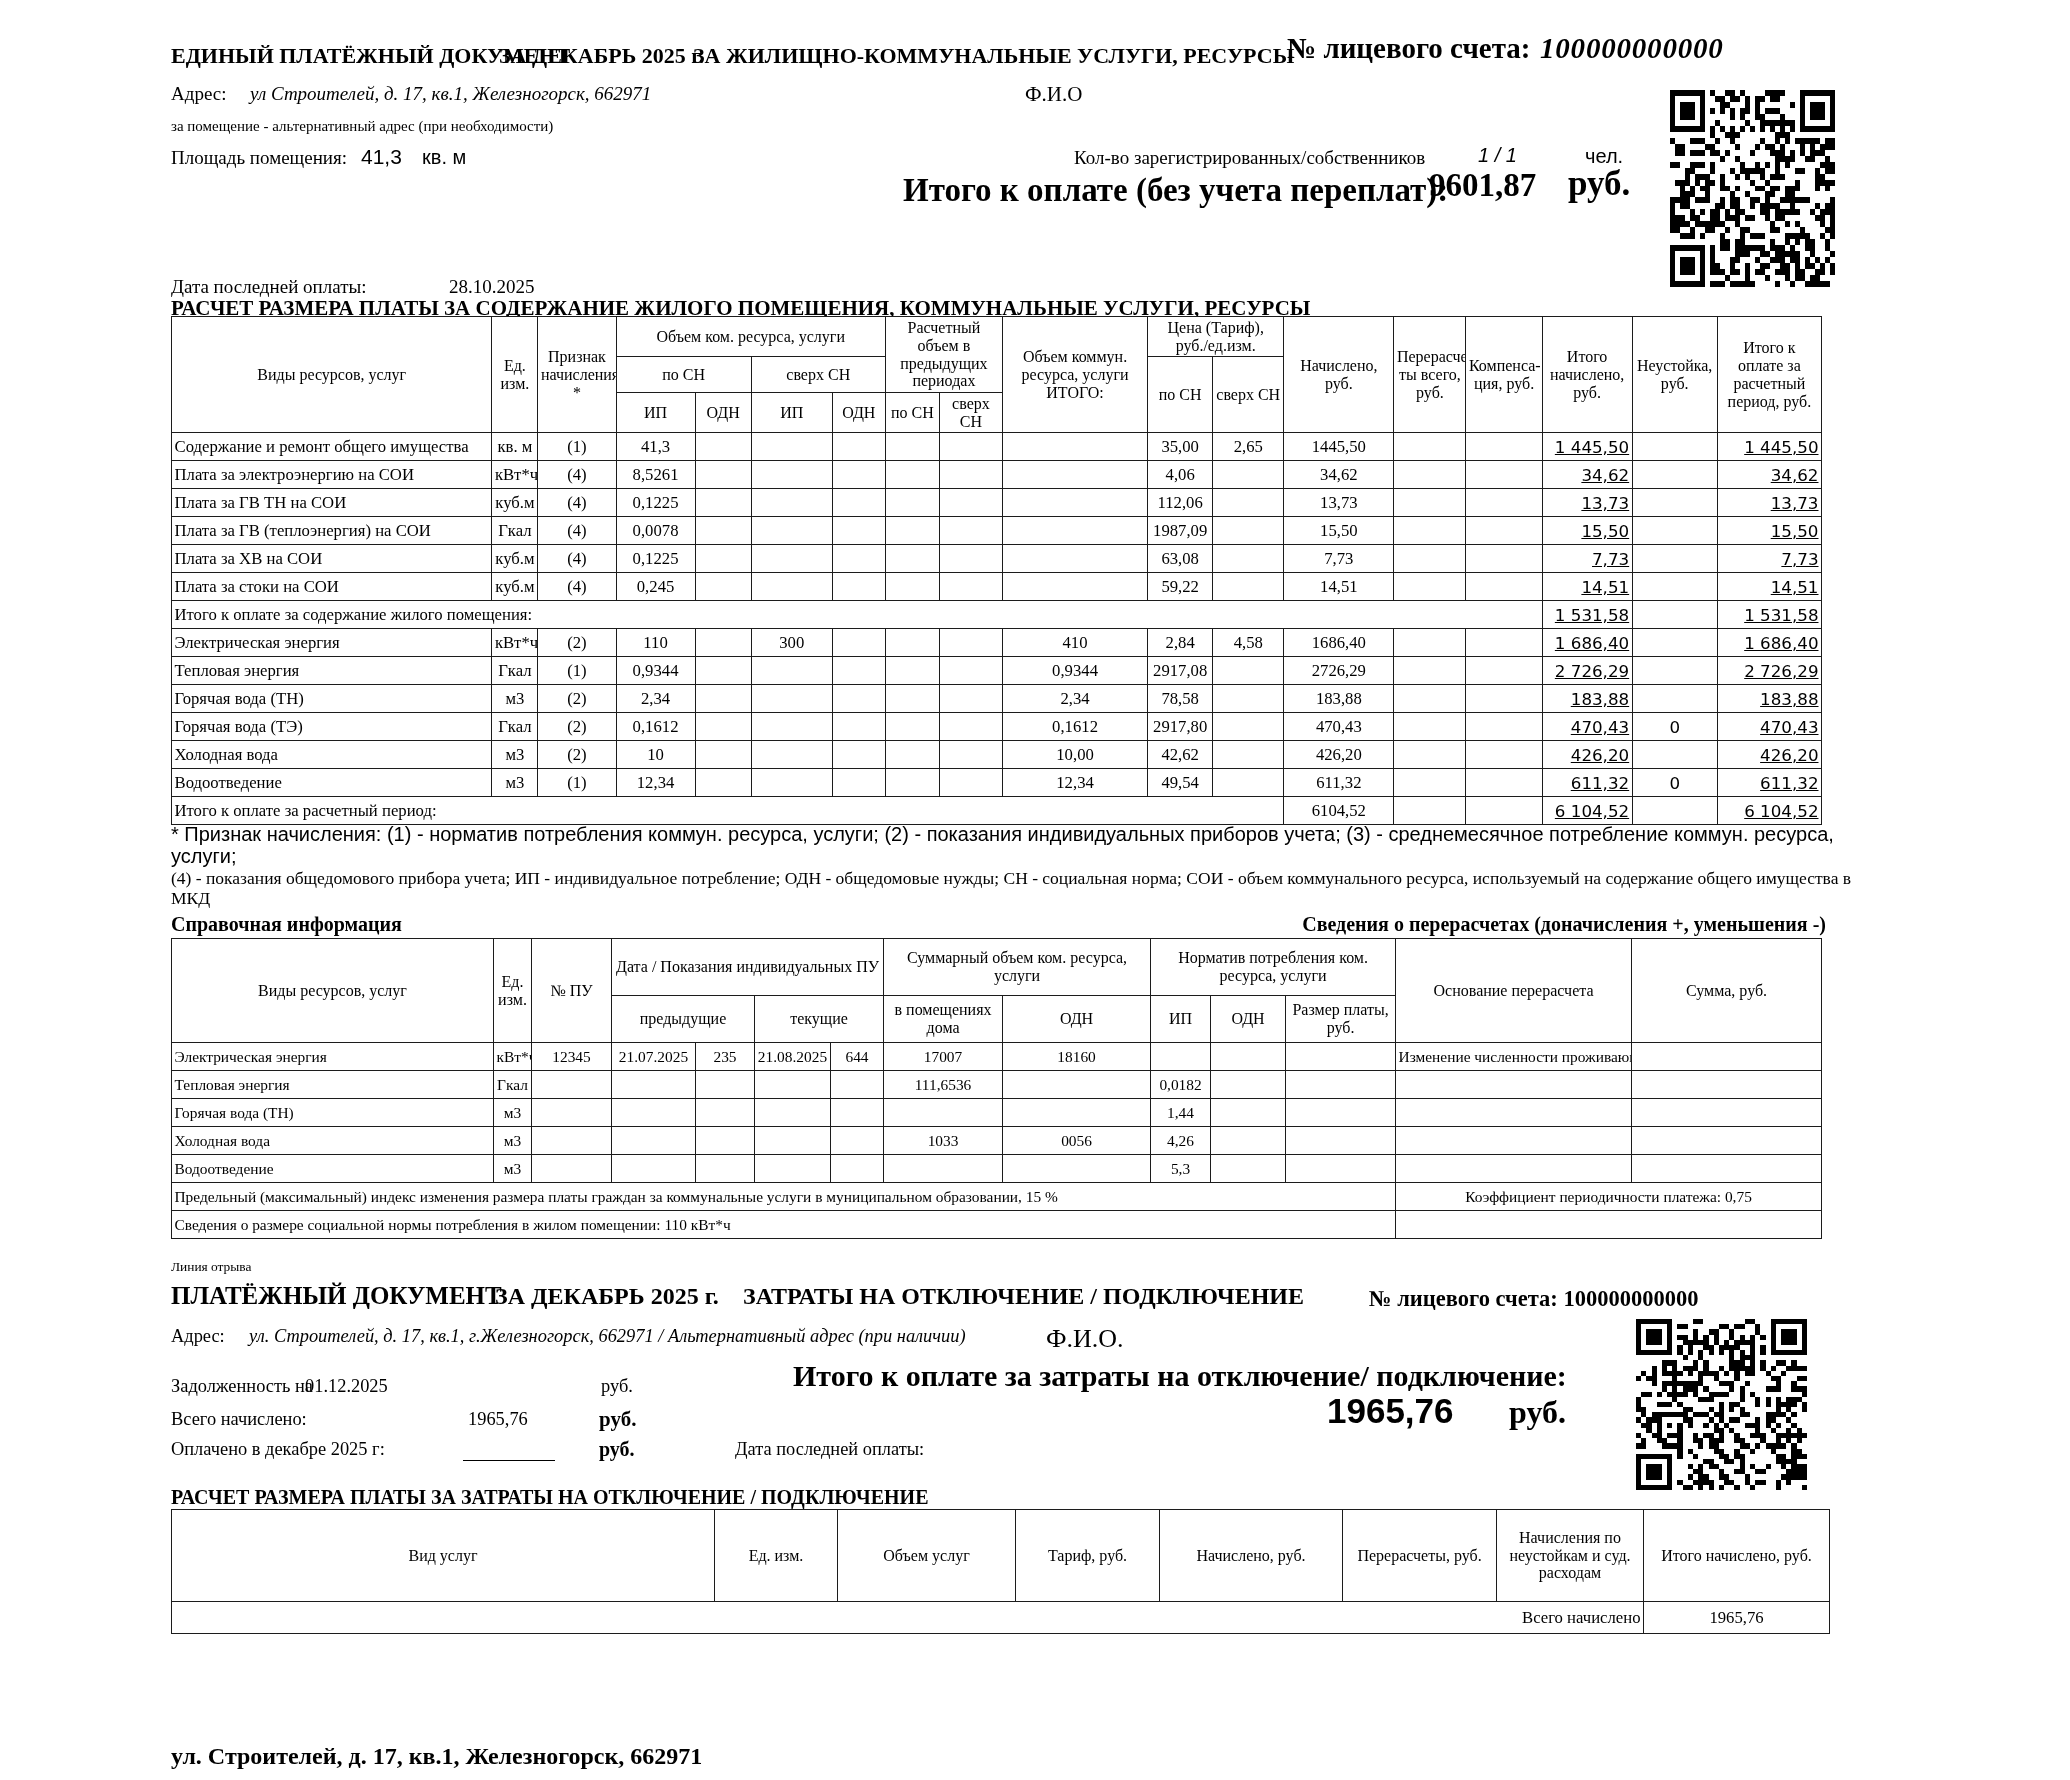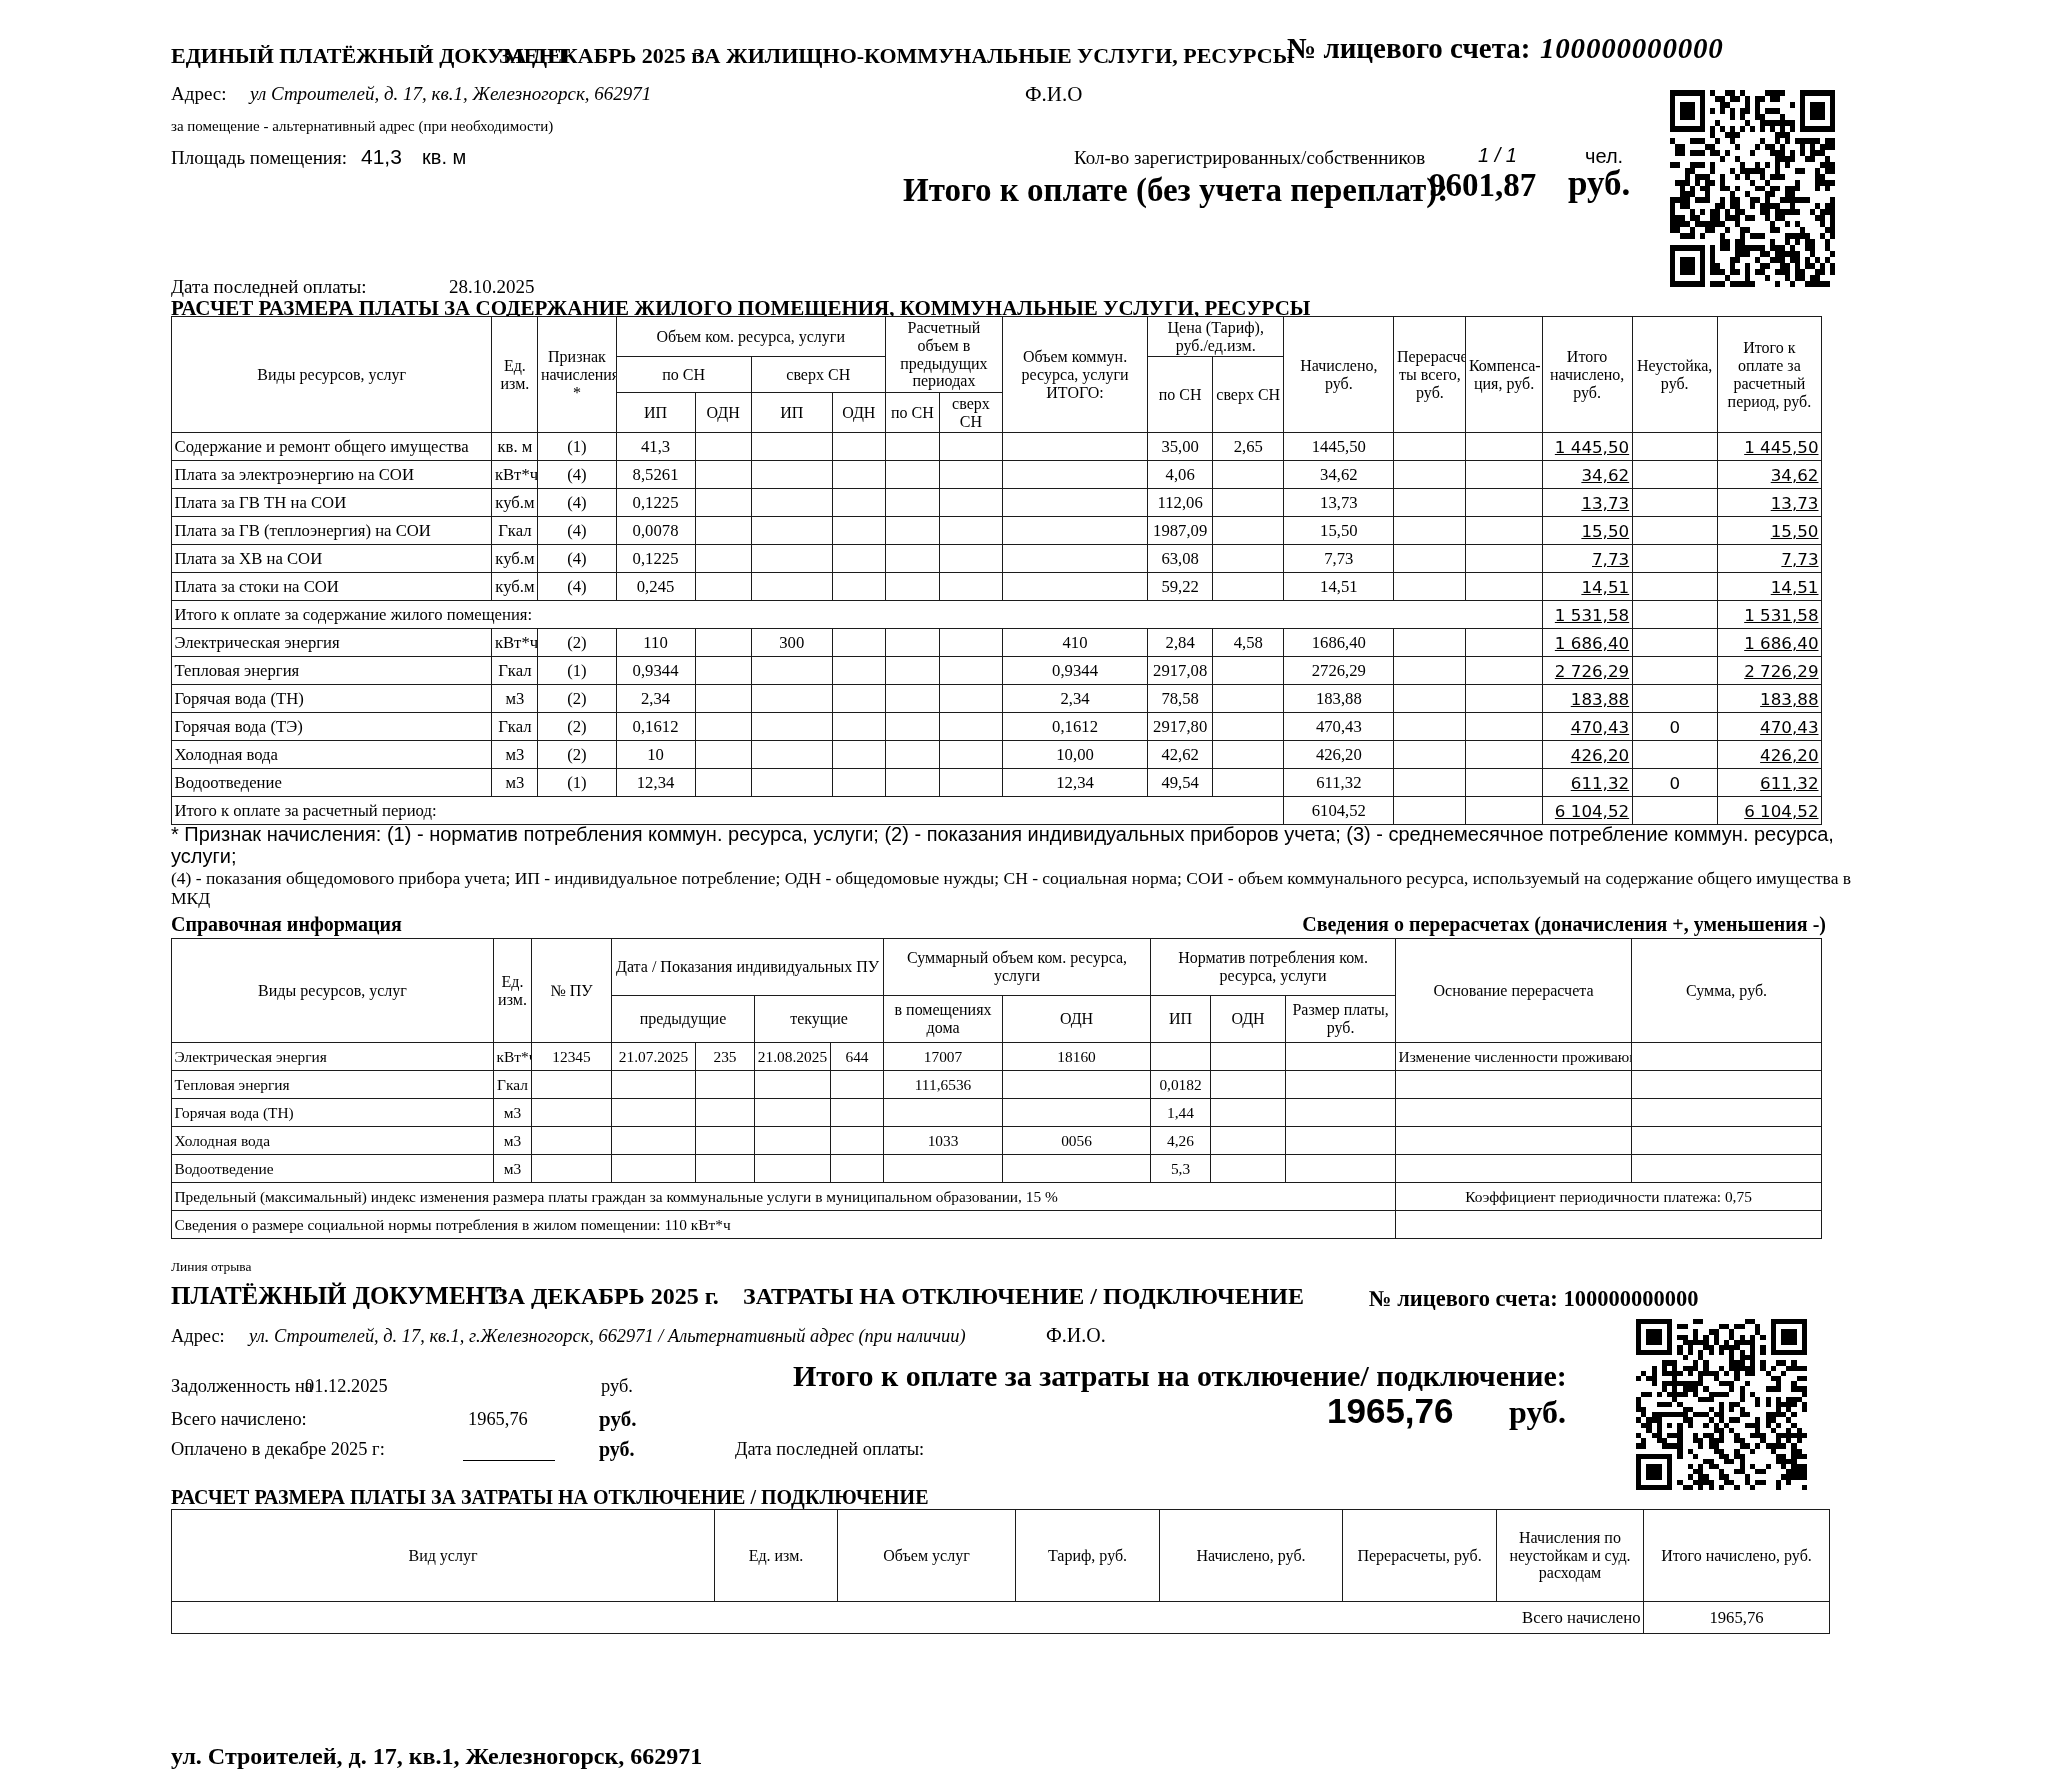--- a/index.html
+++ b/index.html
@@ -1041,21 +1041,21 @@
 
   <div class="abs" style="left:171px;top:1259px;font-size:13.4px;">Линия отрыва</div>
 
   <div class="abs b" style="left:171px;top:1282px;font-size:25px;">ПЛАТЁЖНЫЙ ДОКУМЕНТ</div>
   <div class="abs b" style="left:495px;top:1283px;font-size:24px;">ЗА ДЕКАБРЬ 2025 г.</div>
   <div class="abs b" style="left:743px;top:1283px;font-size:24px;">ЗАТРАТЫ НА ОТКЛЮЧЕНИЕ / ПОДКЛЮЧЕНИЕ</div>
   <div class="abs b" style="left:1369px;top:1286px;font-size:22.5px;">№ лицевого счета: 100000000000</div>
 
   <div class="abs" style="left:171px;top:1326px;font-size:18.4px;">Адрес:</div>
   <div class="abs i" style="left:249px;top:1326px;font-size:18.4px;">ул. Строителей, д. 17, кв.1, г.Железногорск, 662971 / Альтернативный адрес (при наличии)</div>
-  <div class="abs" style="left:1046px;top:1324px;font-size:20px;">Ф.И.О.</div>
+  <div class="abs" style="left:1046px;top:1324px;font-size:26px;">Ф.И.О.</div>
 
   <div class="abs b" style="left:793px;top:1359px;font-size:30px;">Итого к оплате за затраты на отключение/ подключение:</div>
   <div class="abs b sans" style="left:1327px;top:1391px;font-size:35px;">1965,76</div>
   <div class="abs b" style="left:1509px;top:1394px;font-size:32px;">руб.</div>
 
   <div class="abs" style="left:171px;top:1376px;font-size:18.4px;">Задолженность на</div>
   <div class="abs" style="left:305px;top:1376px;font-size:18.4px;">01.12.2025</div>
   <div class="abs" style="left:601px;top:1376px;font-size:18.4px;">руб.</div>
 
   <div class="abs" style="left:171px;top:1409px;font-size:18.4px;">Всего начислено:</div>

